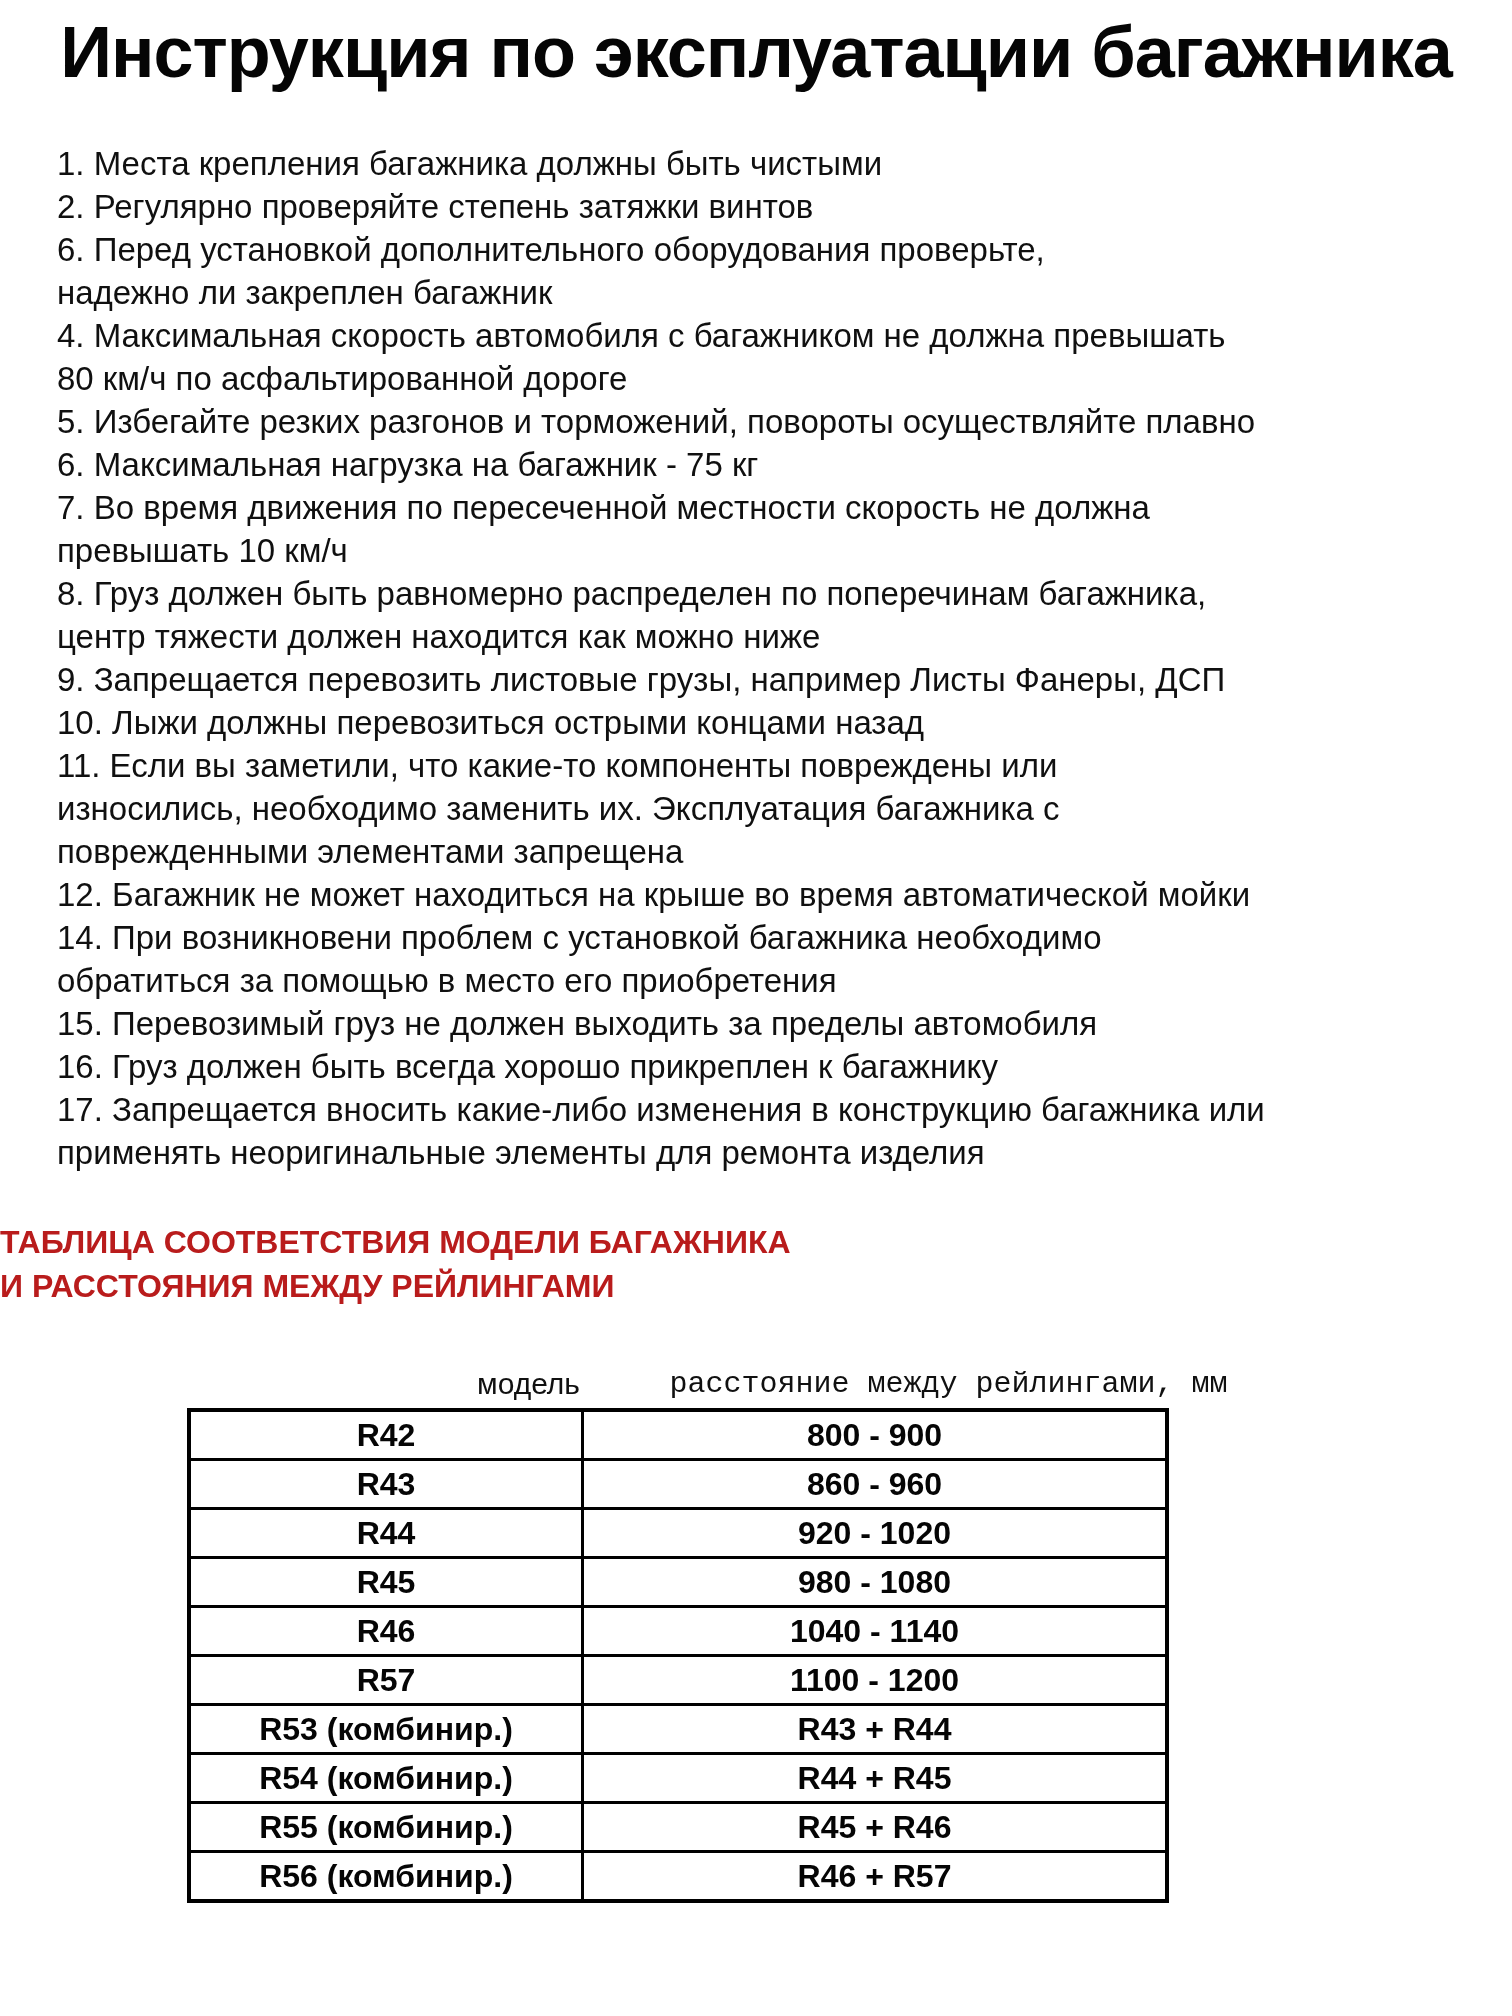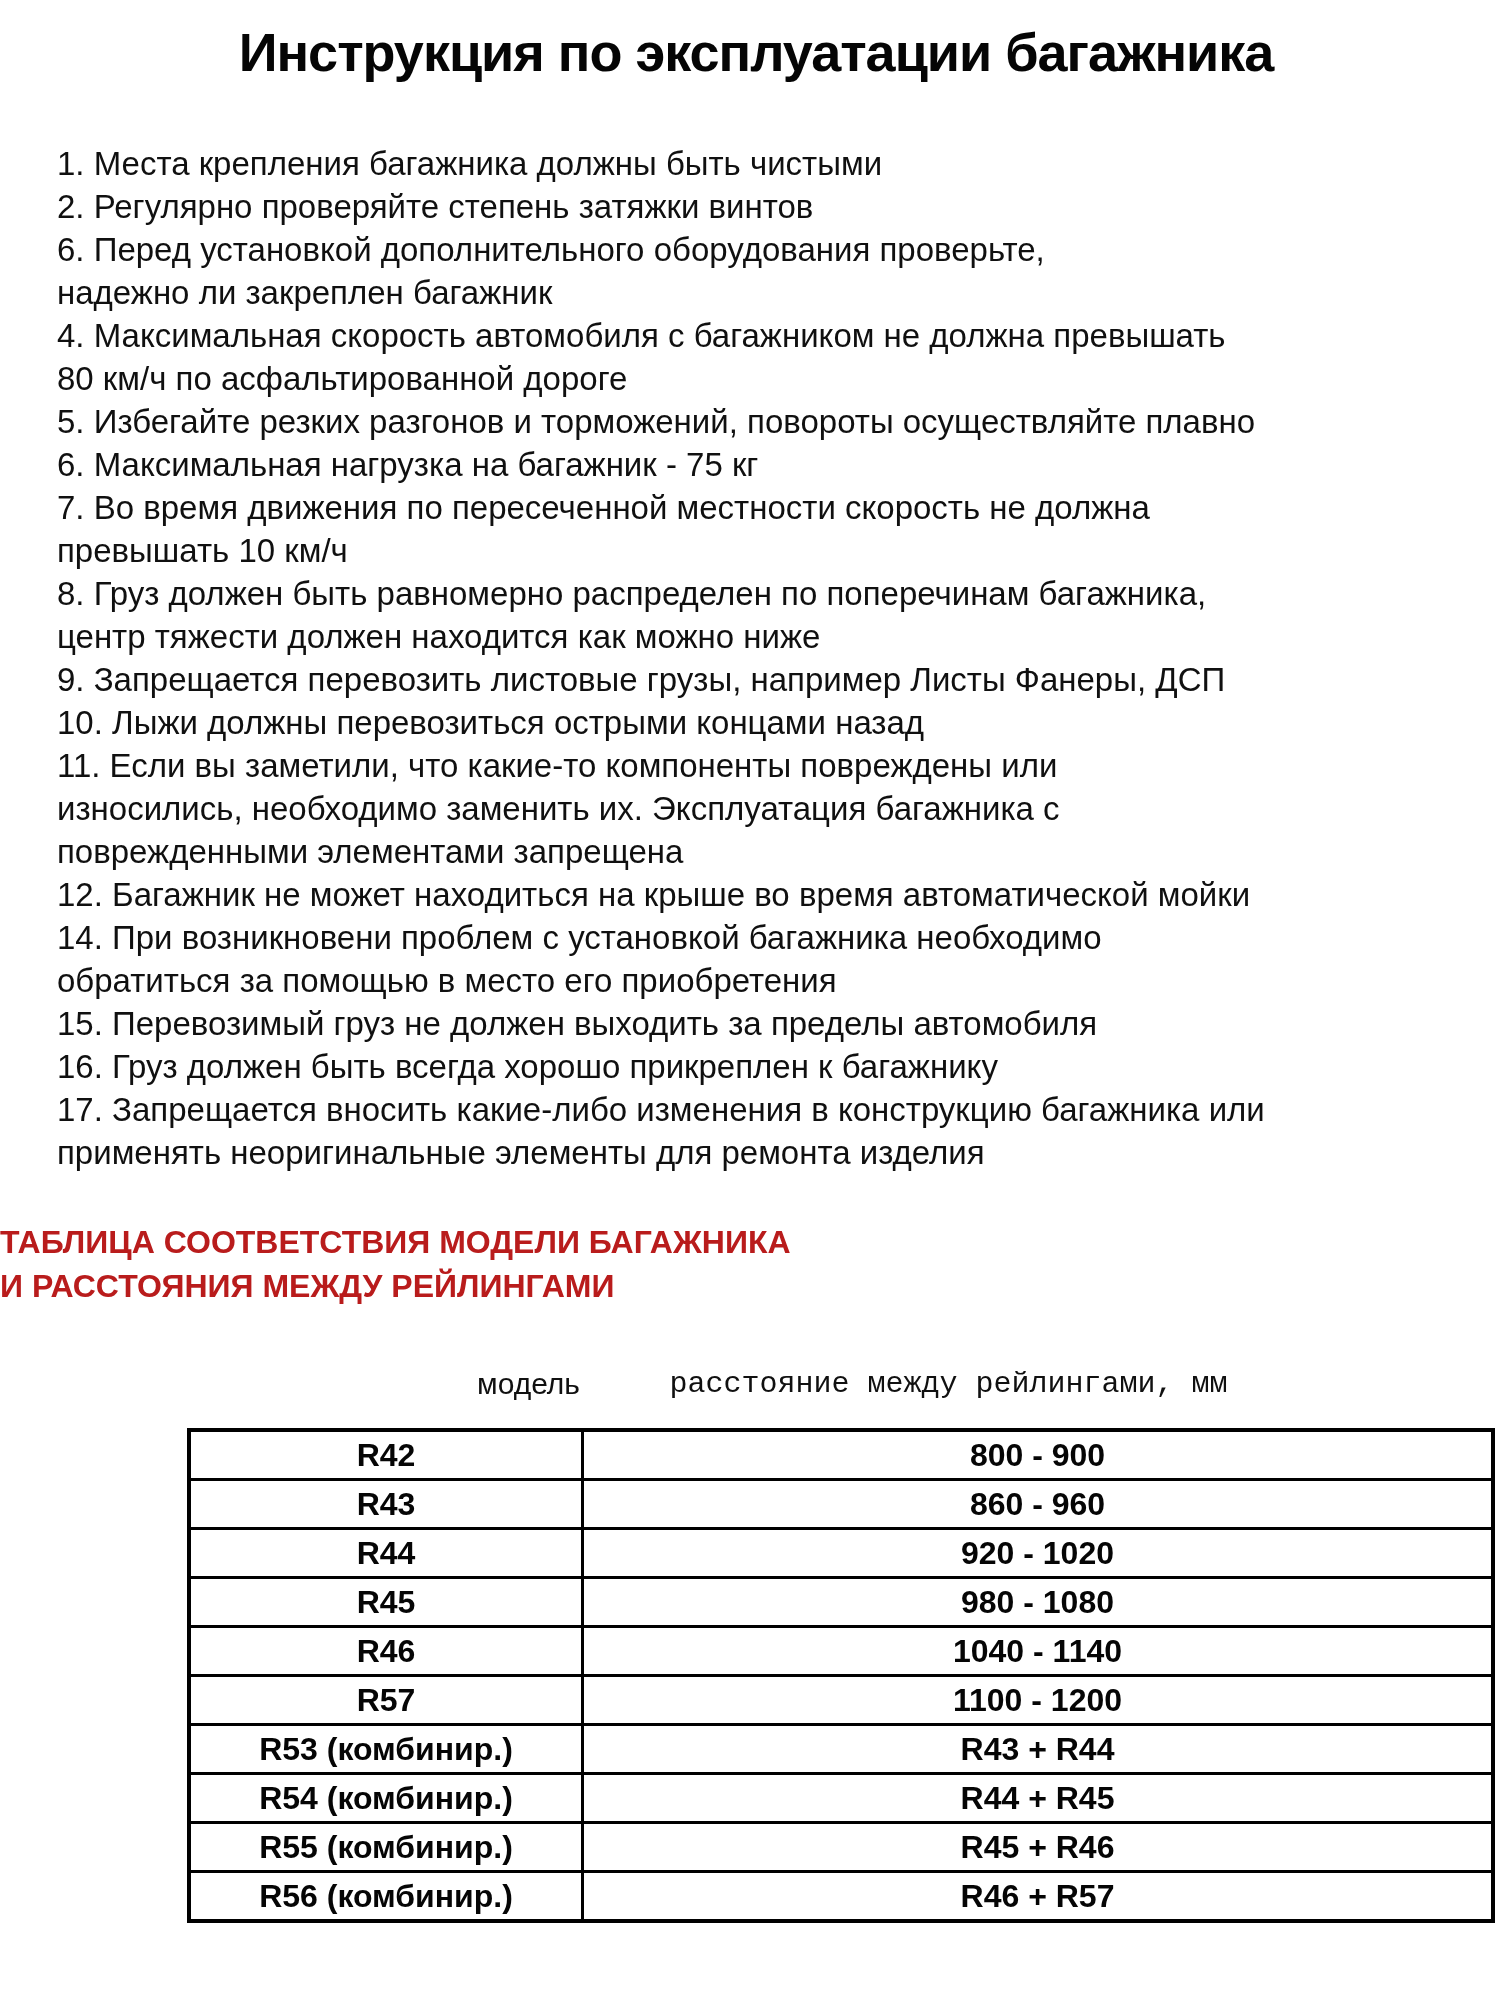--- a/index.html
+++ b/index.html
@@ -16,21 +16,21 @@
   }
   .page {
     position: relative;
     width: 1512px;
     min-height: 2016px;
     overflow: hidden;
   }
   .doc-title {
     margin: 20px 0 0 0;
     text-align: center;
-    font-size: 54px;
+    font-size: 72px;
     line-height: 64px;
     font-weight: 700;
     letter-spacing: -1px;
     color: #050505;
   }
   .instruction-list {
     margin: 58px 30px 0 57px;
     font-size: 33px;
     line-height: 43px;
     color: #101010;
@@ -57,22 +57,22 @@
   .col-labels .col1 {
     width: 393px;
     text-align: right;
   }
   .col-labels .col2 {
     width: 737px;
     text-align: center;
     font-family: Liberation Mono, monospace;
   }
   table.model-table {
-    margin: 24px 0 0 187px;
-    width: 1308px;
+    margin: 4px 0 0 187px;
+    width: 982px;
     border-collapse: collapse;
     table-layout: fixed;
   }
   table.model-table td {
     border: 3px solid #000000;
     height: 46px;
     padding: 0;
     text-align: center;
     vertical-align: middle;
     font-weight: 700;

